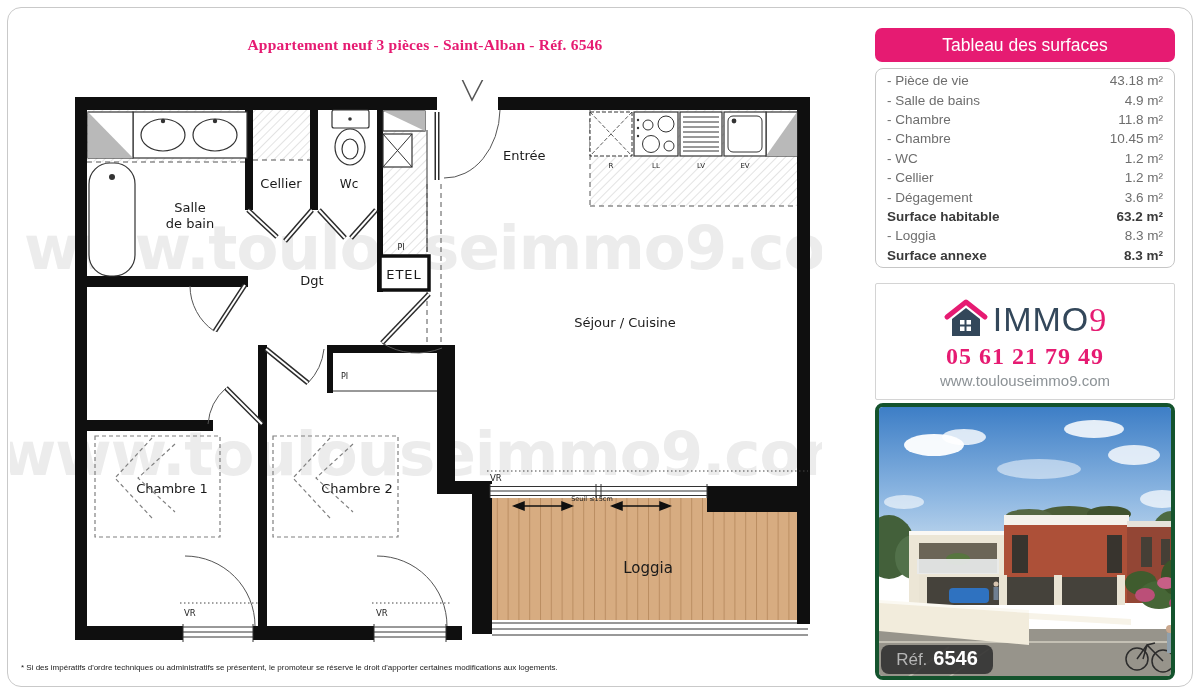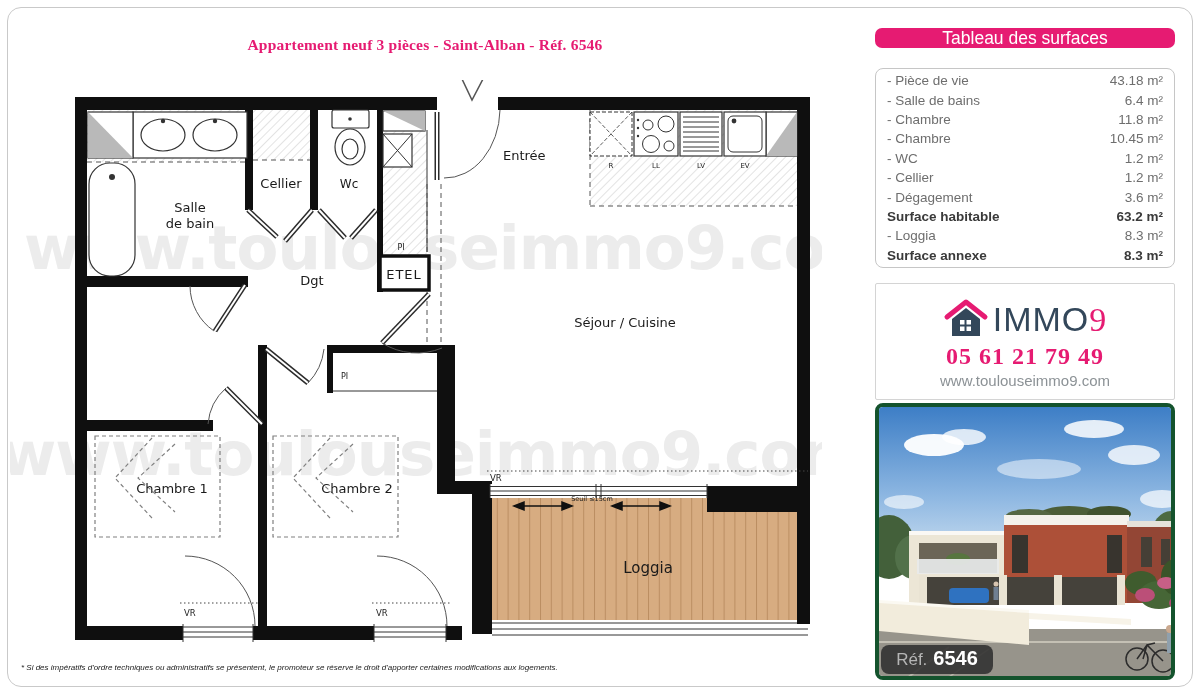--- a/index.html
+++ b/index.html
@@ -35,21 +35,21 @@
   .fix{fill:#fff;stroke:#333;stroke-width:1.2;}
   .thin{stroke:#333;stroke-width:1;fill:none;}
   .arc{stroke:#555;stroke-width:1;fill:none;}
   .dashline{stroke:#555;stroke-width:1;fill:none;stroke-dasharray:5 4;}
   .dotline{stroke:#444;stroke-width:1;fill:none;stroke-dasharray:1.5 2.5;}
   .furn{stroke:#808080;stroke-width:1.2;fill:none;stroke-dasharray:4 3;}
   .leafA{stroke:#2b2b2b;stroke-width:5;fill:none;}
   .leafB{stroke:#ffffff;stroke-width:2;fill:none;}
 
   
-  #surfaces-header{position:absolute;left:875px;top:28px;width:300px;height:20px;
+  #surfaces-header{position:absolute;left:875px;top:28px;width:300px;height:34px;
      background:var(--brand_pink);border-radius:7px;color:#fff;font-size:17.5px;
      display:flex;align-items:center;justify-content:center;}
   #surfaces-table{position:absolute;left:875px;top:68px;width:300px;height:200px;
      background:#fff;border:1px solid #c6c6c6;border-radius:8px;box-sizing:border-box;
      padding:2px 0;display:flex;flex-direction:column;justify-content:space-around;}
   .srow{display:flex;justify-content:space-between;padding:0 11px;font-size:13.5px;
      color:#6e6e6e;line-height:19px;}
   .srow.bold{color:#3a3a3a;font-weight:700;}
 
   #agency-box{position:absolute;left:875px;top:283px;width:300px;height:117px;
@@ -63,21 +63,21 @@
   .houseFill{fill:var(--brand_navy);}
 
   #photo-box{position:absolute;left:875px;top:403px;width:300px;height:277px;
      border:4px solid #14532d;border-radius:8px;overflow:hidden;box-sizing:border-box;}
   #ref-badge{position:absolute;left:2px;top:238px;width:112px;height:29px;
      background:rgba(48,48,48,.88);border-radius:8px;display:flex;align-items:baseline;
      justify-content:center;gap:6px;padding-top:2px;box-sizing:border-box;}
   #ref-badge .refword{color:#b5b5b5;font-size:17px;}
   #ref-badge .refnum{color:#fff;font-size:20px;font-weight:700;}
 
-  #footnote{position:absolute;left:21px;top:663px;font-size:8px;color:#1a1a1a;font-style:italic;}
+  #footnote{position:absolute;left:21px;top:663px;font-size:8px;color:#1a1a1a;}
 </style>
 </head>
 <body>
 
 <div id="stage">
 
   <div id="plan-title" class="pinkText">Appartement neuf 3 pièces - Saint-Alban - Réf. 6546</div>
 
   <div id="plan-area">
     <div id="wm1" class="watermark">www.toulouseimmo9.com</div>
@@ -305,21 +305,21 @@
 
   <div id="surfaces-table">
 
       <div class="srow">
         <span>- Pièce de vie</span>
         <span>43.18 m²</span>
       </div>
 
       <div class="srow">
         <span>- Salle de bains</span>
-        <span>6.4 m²</span>
+        <span>4.9 m²</span>
       </div>
 
       <div class="srow">
         <span>- Chambre</span>
         <span>11.8 m²</span>
       </div>
 
       <div class="srow">
         <span>- Chambre</span>
         <span>10.45 m²</span>

